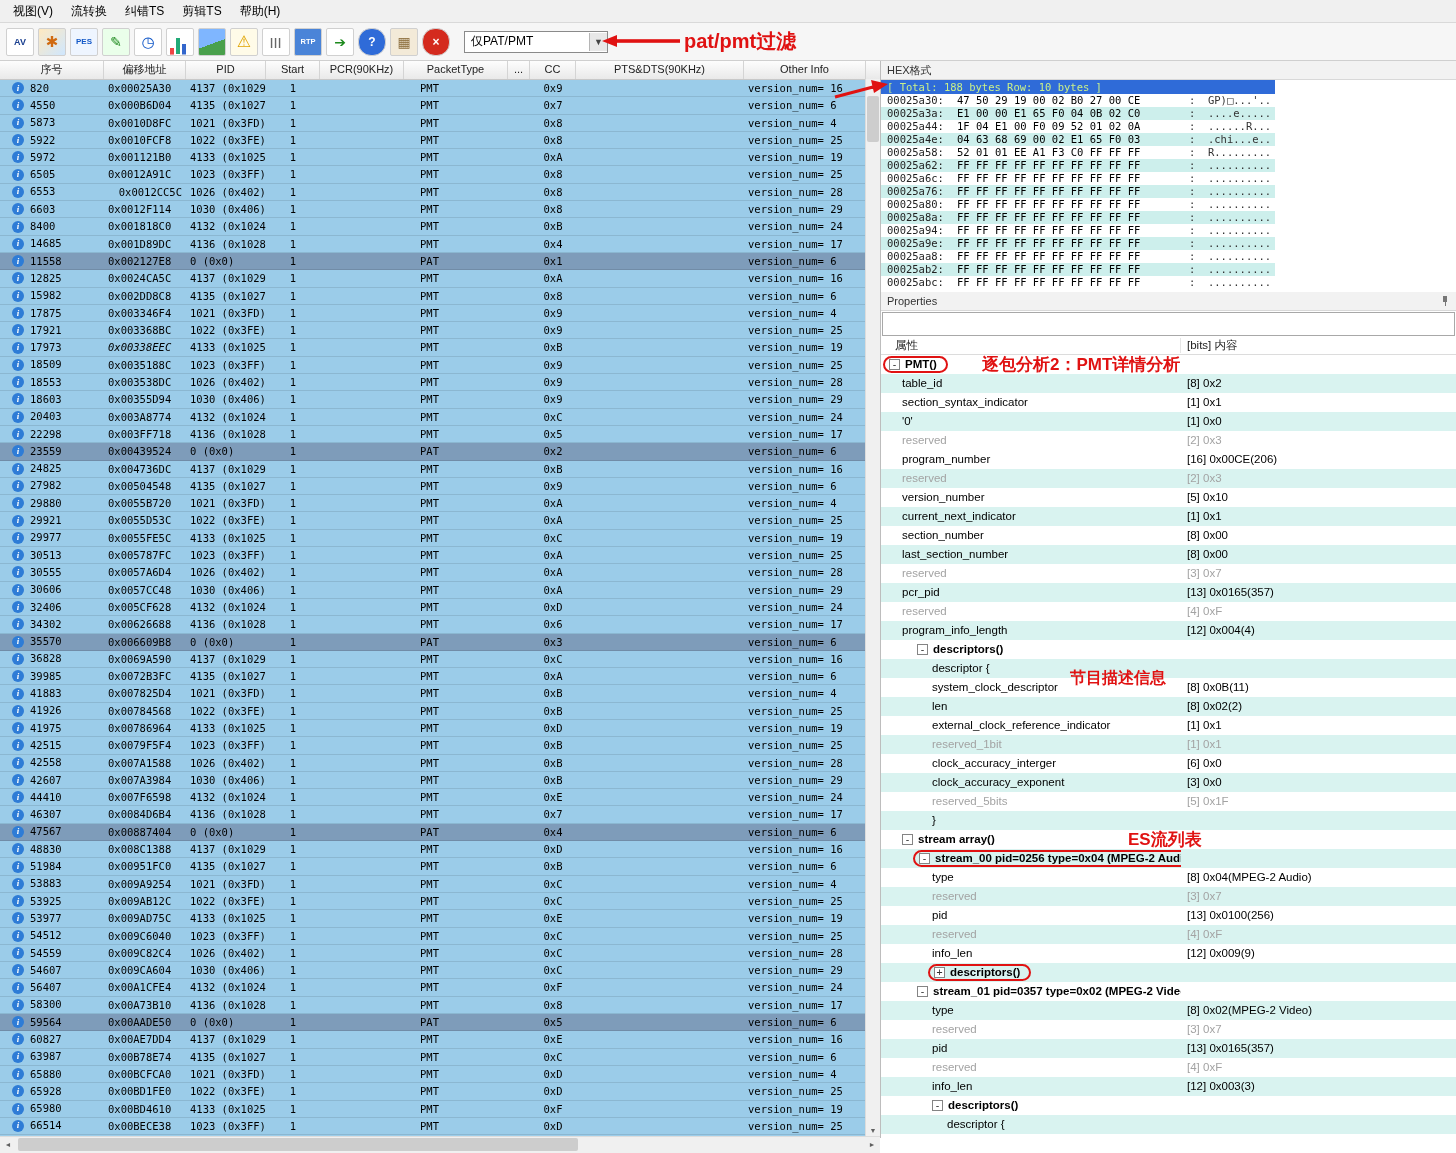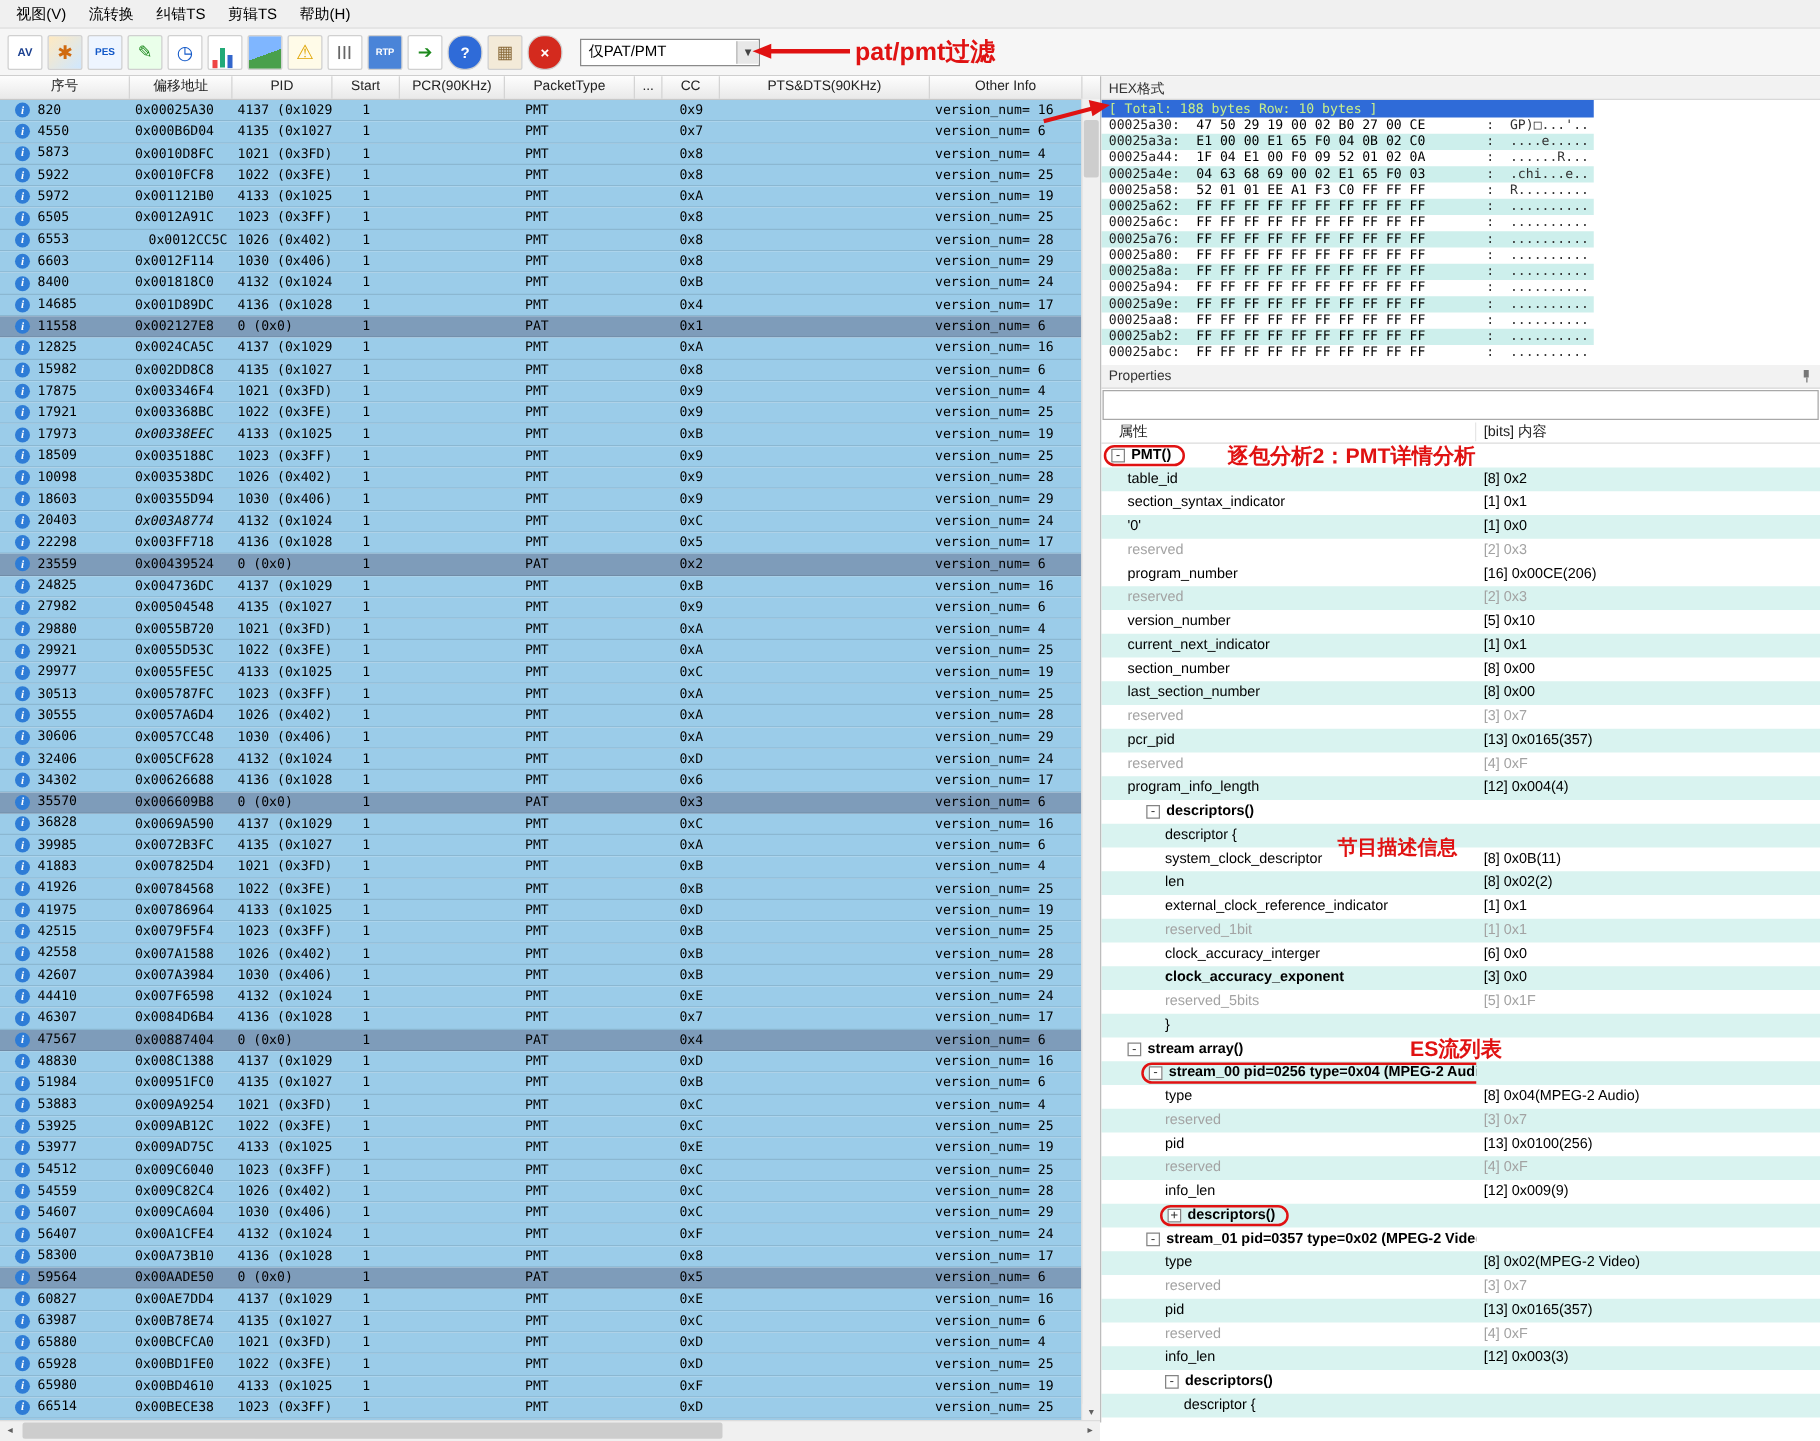--- a/index.html
+++ b/index.html
@@ -416,21 +416,21 @@
             <div class="cell c4" style="width: 84px;"></div>
             <div class="cell c5" style="width: 104px;">PMT</div>
             <div class="cell c6" style="width: 22px;"></div>
             <div class="cell c7" style="width: 46px;">0x9</div>
             <div class="cell c8" style="width: 168px;"></div>
             <div class="cell c9" style="width: 122px;">version_num= 25</div>
           </div>
           <div class="trow pmt">
             <div class="cell c0" style="width: 104px;">
               <span class="iicon">i</span>
-              <span>10098</span>
+              <span>18553</span>
             </div>
             <div class="cell c1" style="width: 82px;">0x003538DC</div>
             <div class="cell c2" style="width: 80px;">1026 (0x402)</div>
             <div class="cell c3" style="width: 54px;">1</div>
             <div class="cell c4" style="width: 84px;"></div>
             <div class="cell c5" style="width: 104px;">PMT</div>
             <div class="cell c6" style="width: 22px;"></div>
             <div class="cell c7" style="width: 46px;">0x9</div>
             <div class="cell c8" style="width: 168px;"></div>
             <div class="cell c9" style="width: 122px;">version_num= 28</div>
@@ -448,21 +448,21 @@
             <div class="cell c6" style="width: 22px;"></div>
             <div class="cell c7" style="width: 46px;">0x9</div>
             <div class="cell c8" style="width: 168px;"></div>
             <div class="cell c9" style="width: 122px;">version_num= 29</div>
           </div>
           <div class="trow pmt">
             <div class="cell c0" style="width: 104px;">
               <span class="iicon">i</span>
               <span>20403</span>
             </div>
-            <div class="cell c1" style="width: 82px; font-style: italic;">0x003A8774</div>
+            <div class="cell c1" style="width: 82px;">0x003A8774</div>
             <div class="cell c2" style="width: 80px;">4132 (0x1024)</div>
             <div class="cell c3" style="width: 54px;">1</div>
             <div class="cell c4" style="width: 84px;"></div>
             <div class="cell c5" style="width: 104px;">PMT</div>
             <div class="cell c6" style="width: 22px;"></div>
             <div class="cell c7" style="width: 46px;">0xC</div>
             <div class="cell c8" style="width: 168px;"></div>
             <div class="cell c9" style="width: 122px;">version_num= 24</div>
           </div>
           <div class="trow pmt">
@@ -1311,21 +1311,21 @@
           <div class="prow">
             <div class="pleft" style="padding-left: 51px;">
               <span style="display: inline-flex; align-items: center;">
                 <span class="">clock_accuracy_interger</span>
               </span>
             </div>
             <div class="pval">[6] 0x0</div>
           </div>
           <div class="prow palt">
             <div class="pleft" style="padding-left: 51px;">
-              <span style="display: inline-flex; align-items: center; font-weight: bold;">
+              <span style="display: inline-flex; align-items: center;">
                 <span class="">clock_accuracy_exponent</span>
               </span>
             </div>
             <div class="pval">[3] 0x0</div>
           </div>
           <div class="prow">
             <div class="pleft" style="padding-left: 51px;">
               <span style="display: inline-flex; align-items: center;">
                 <span class="gray">reserved_5bits</span>
               </span>

